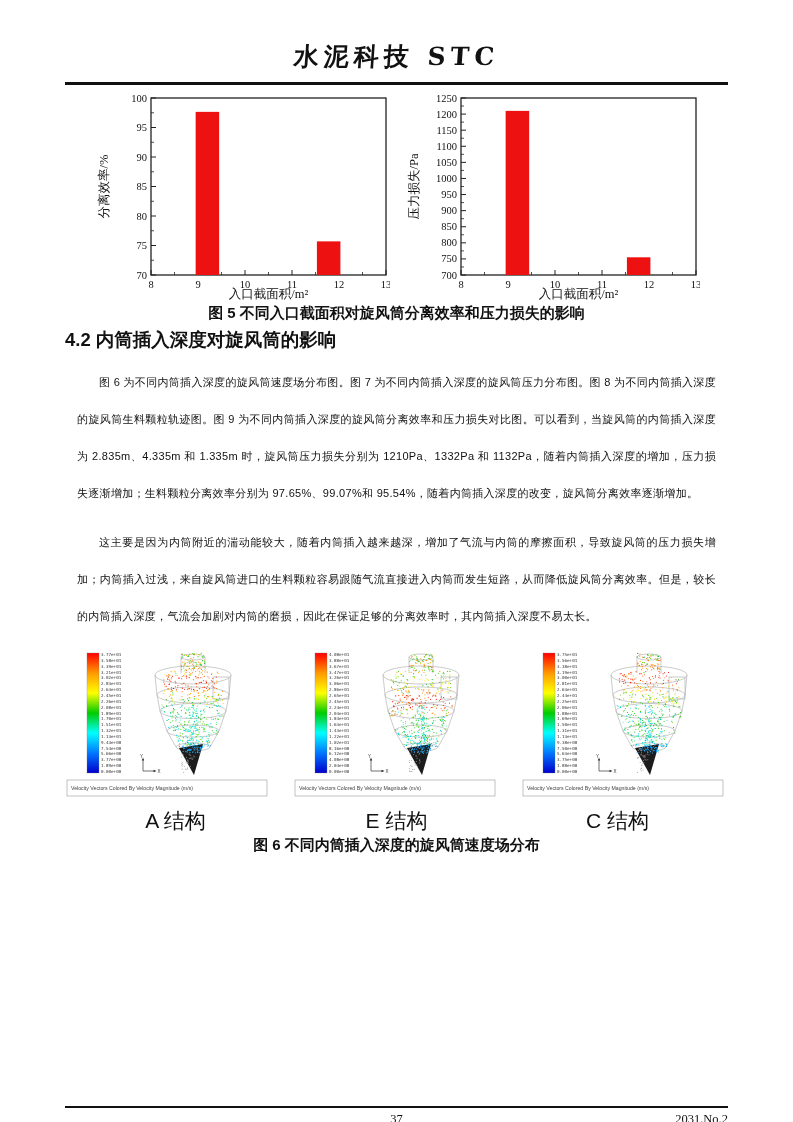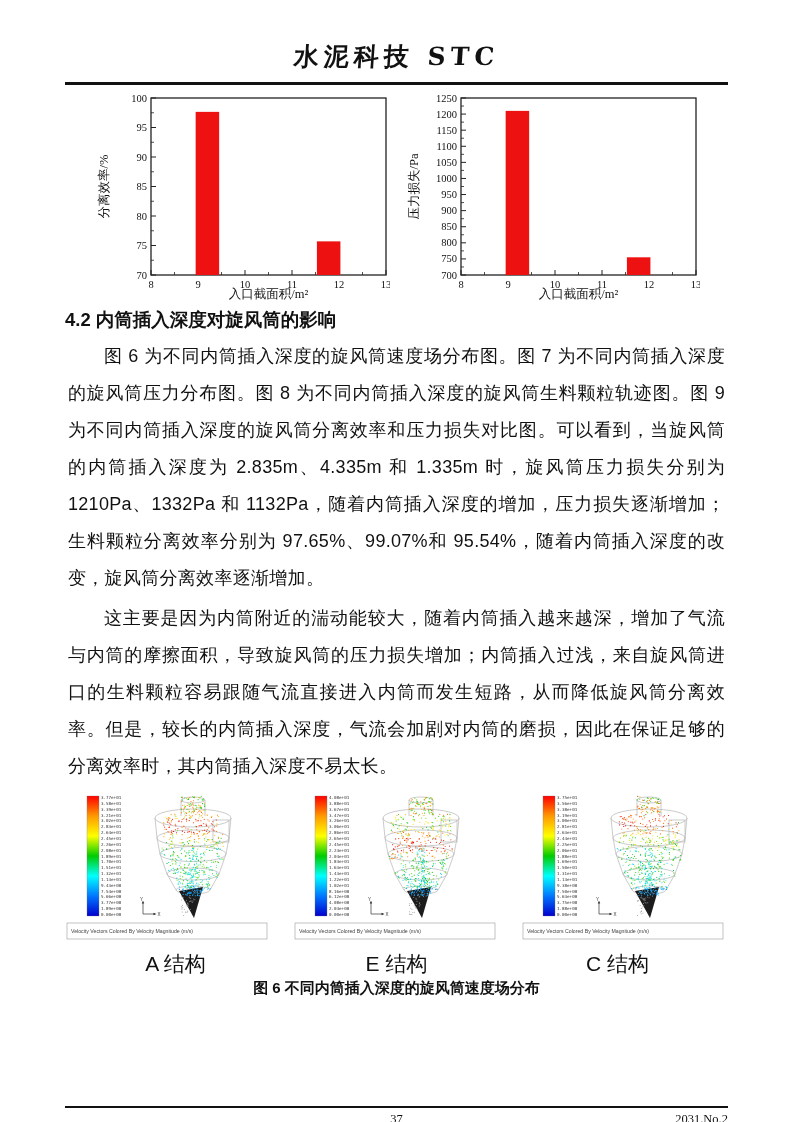--- a/index.html
+++ b/index.html
@@ -28,22 +28,22 @@
   .fig-caption{
     text-align:center;font-size:15px;font-weight:600;margin-top:1px;
     font-family:"Liberation Sans",sans-serif;
   }
   .section-heading{
     font-size:18.5px;font-weight:bold;margin-top:4px;
     font-family:"Liberation Sans",sans-serif;
   }
   .body-text{margin-top:6px;}
   .body-text p{
-    margin:3px;
-    font-size:18px;
+    margin:12px;
+    font-size:11px;
     line-height:37px;
     text-align:justify;
     text-indent:2em;
     letter-spacing:0.3px;
   }
   .fig6-row{display:flex;justify-content:space-between;margin-top:5px;}
   .fig6-panel{width:207px;}
   .fig6-labels{display:flex;margin-top:4px;}
   .fig6-labels div{flex:1;text-align:center;font-size:21px;}
   .footer{position:absolute;left:65px;right:65px;top:1106px;font-family:Liberation Serif, serif;}
@@ -159,20 +159,21 @@
         <line x1="268.5" y1="186" x2="268.5" y2="183" stroke="#222" stroke-width="0.8"></line>
         <line x1="292" y1="186" x2="292" y2="181" stroke="#222" stroke-width="1"></line>
         <text x="292" y="199" text-anchor="middle" font-family="&quot;Liberation Serif&quot;,serif" font-size="10.5" fill="#111">13</text>
         <rect x="101.64999999999996" y="21.872727272727275" width="23.5" height="164.12727272727273" fill="#ee1111"></rect>
         <rect x="222.90999999999997" y="168.3" width="23.5" height="17.69999999999999" fill="#ee1111"></rect>
         <text x="174.5" y="209" text-anchor="middle" font-family="&quot;Liberation Serif&quot;,serif" font-size="12.5" fill="#111">入口截面积/m²</text>
         <text x="14" y="97.5" text-anchor="middle" font-family="&quot;Liberation Serif&quot;,serif" font-size="12.5" fill="#111" transform="rotate(-90 14 97.5)">压力损失/Pa</text>
       </svg>
   </div>
 
+  <div class="fig-caption">图 5 不同入口截面积对旋风筒分离效率和压力损失的影响</div>
 
   <div class="section-heading">4.2 内筒插入深度对旋风筒的影响</div>
 
   <div class="body-text">
     <p>图 6 为不同内筒插入深度的旋风筒速度场分布图。图 7 为不同内筒插入深度的旋风筒压力分布图。图 8 为不同内筒插入深度的旋风筒生料颗粒轨迹图。图 9 为不同内筒插入深度的旋风筒分离效率和压力损失对比图。可以看到，当旋风筒的内筒插入深度为 2.835m、4.335m 和 1.335m 时，旋风筒压力损失分别为 1210Pa、1332Pa 和 1132Pa，随着内筒插入深度的增加，压力损失逐渐增加；生料颗粒分离效率分别为 97.65%、99.07%和 95.54%，随着内筒插入深度的改变，旋风筒分离效率逐渐增加。</p>
     <p>这主要是因为内筒附近的湍动能较大，随着内筒插入越来越深，增加了气流与内筒的摩擦面积，导致旋风筒的压力损失增加；内筒插入过浅，来自旋风筒进口的生料颗粒容易跟随气流直接进入内筒而发生短路，从而降低旋风筒分离效率。但是，较长的内筒插入深度，气流会加剧对内筒的磨损，因此在保证足够的分离效率时，其内筒插入深度不易太长。</p>
   </div>
 
   <div class="fig6-row">
     <div class="fig6-panel">

